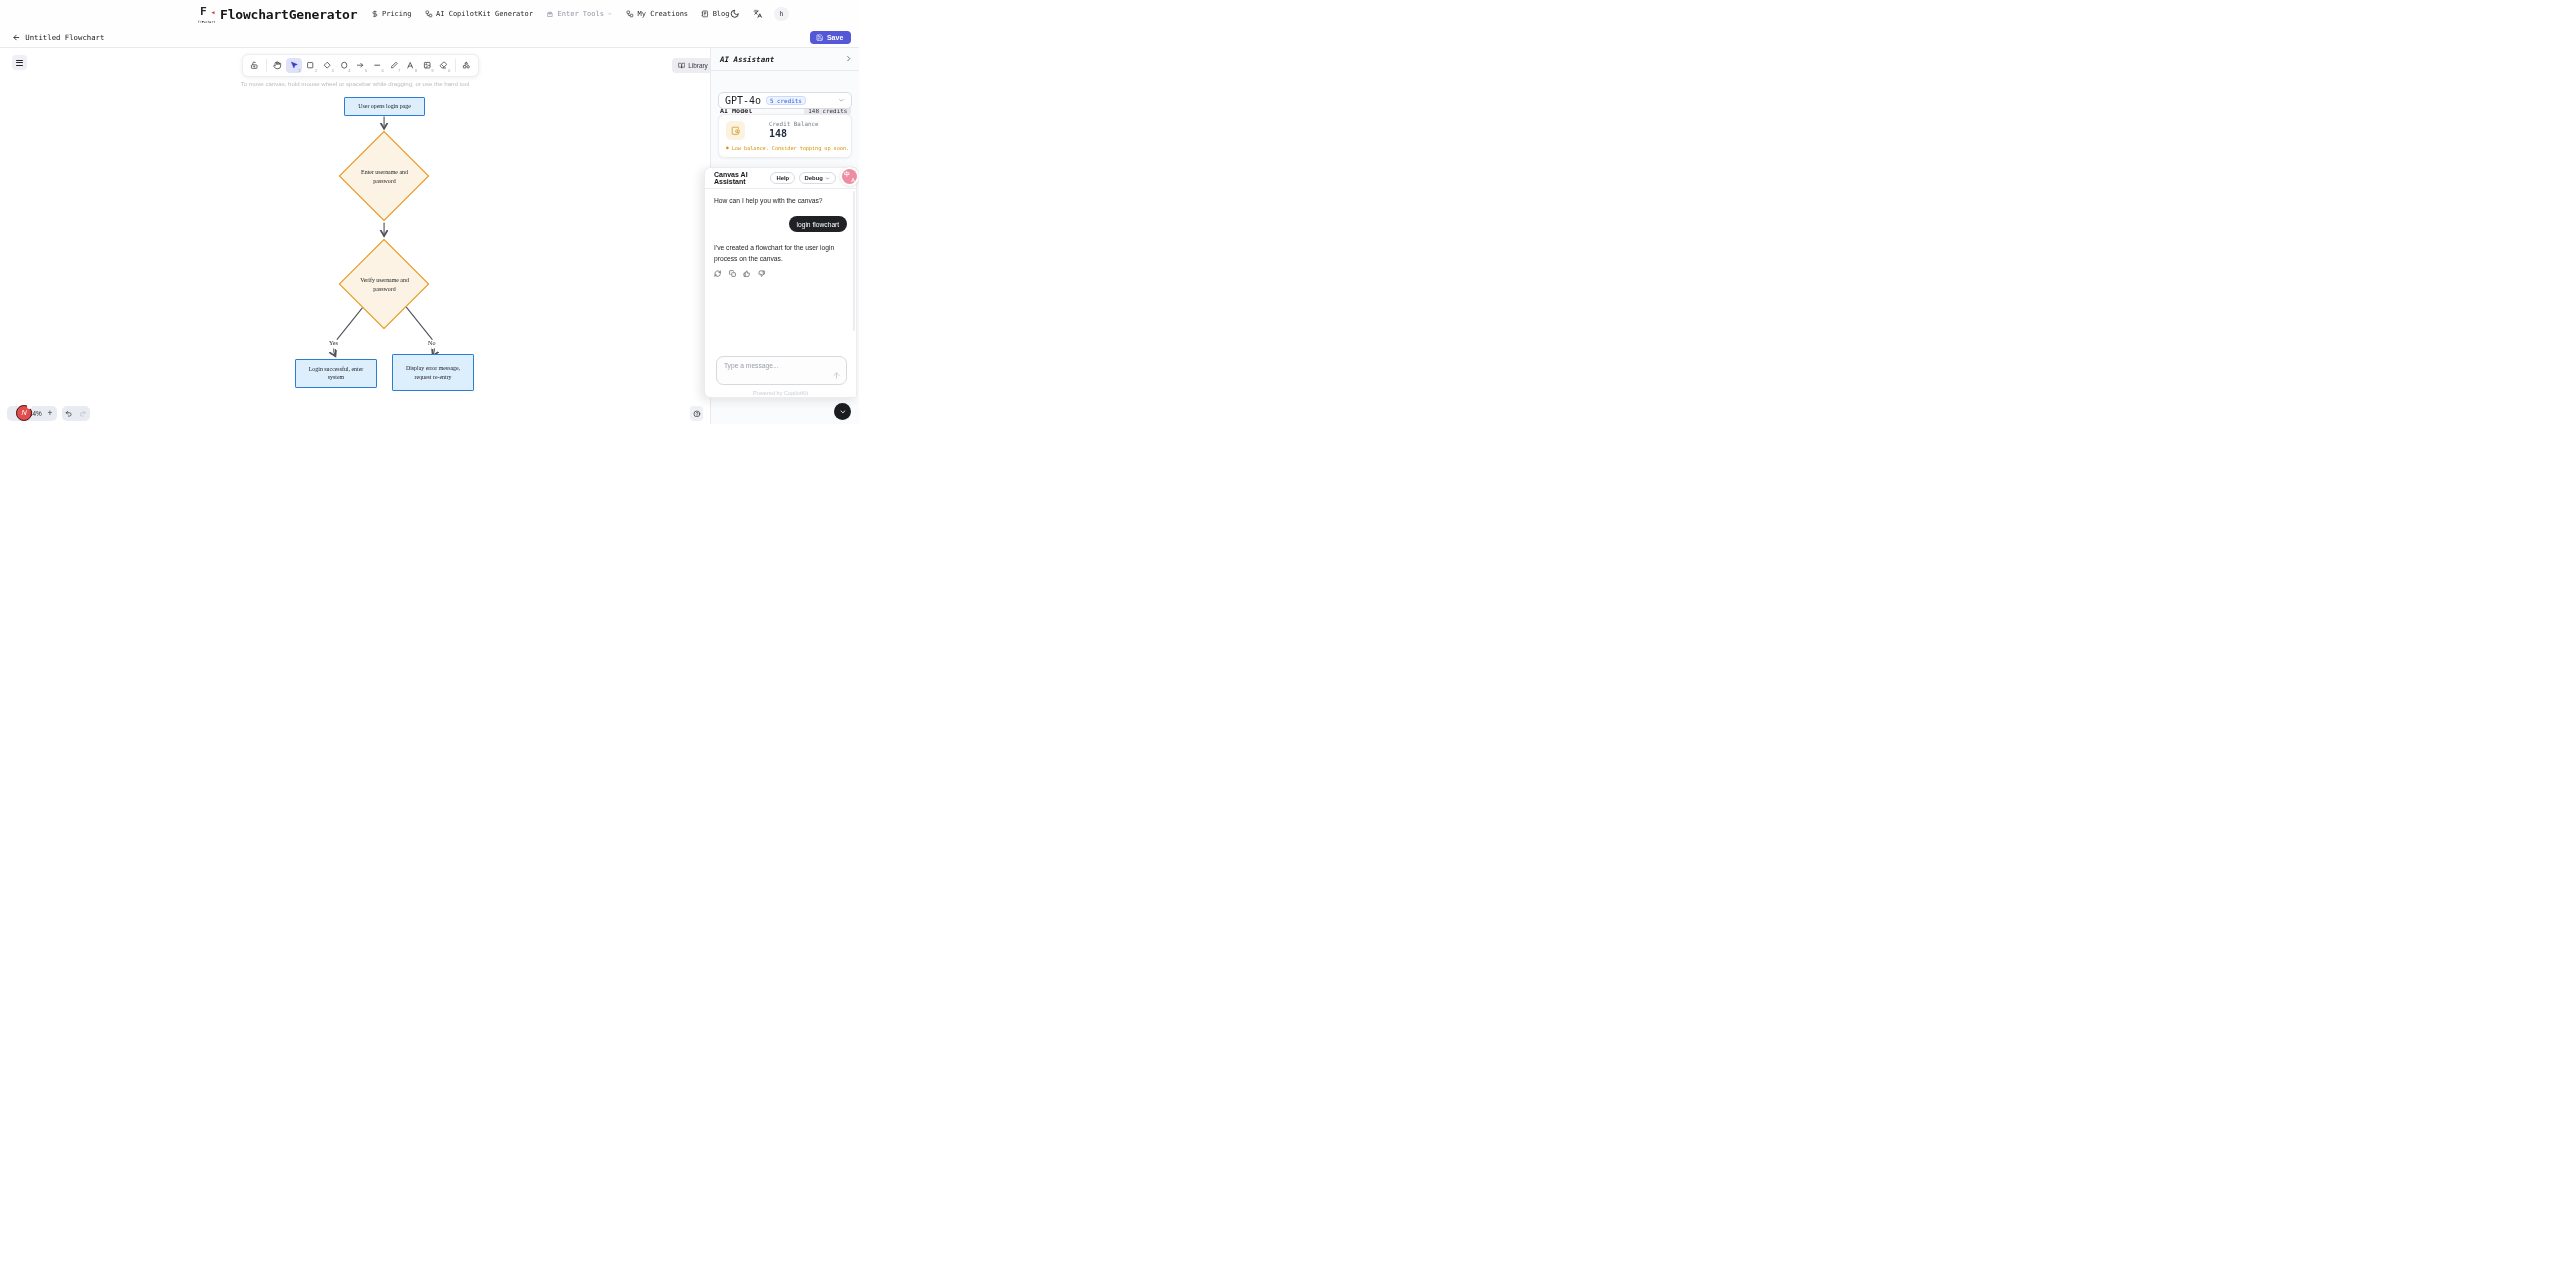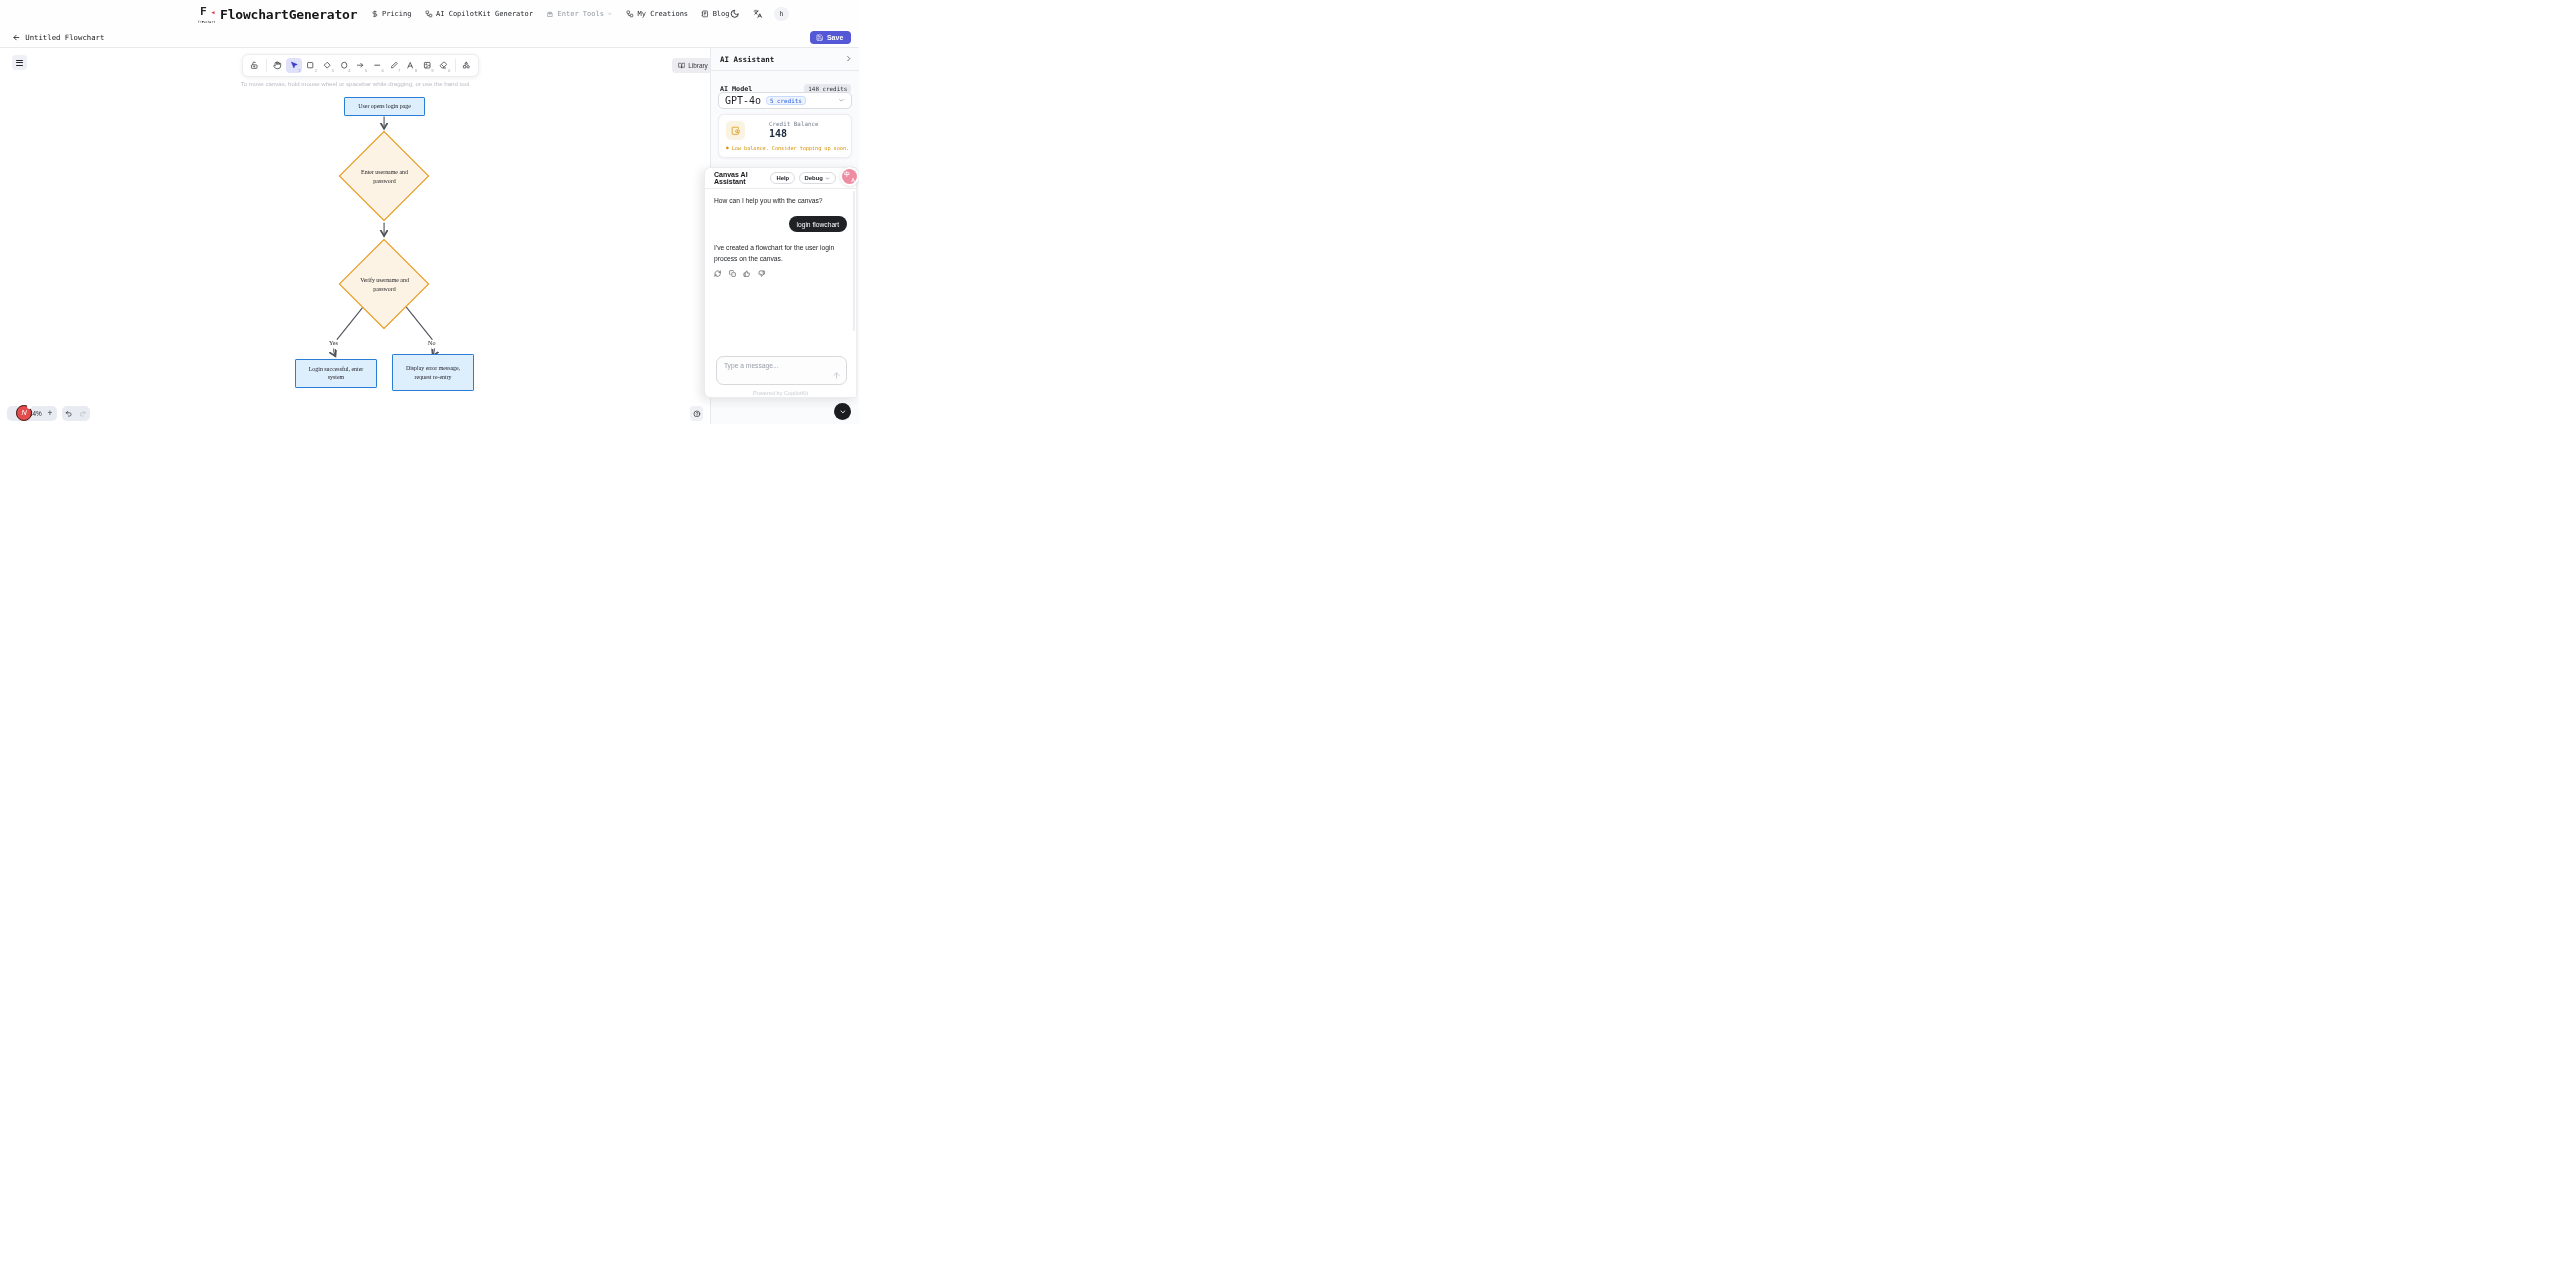--- a/index.html
+++ b/index.html
@@ -82,23 +82,23 @@
   .zoom-plus { font-size:8.4px; color:#26282d; cursor:pointer; line-height:1; }
   .undo-pill { left:62px; top:358px; width:28px; justify-content:center; gap:6.7px; }
   .undo-pill svg { width:7.3px; height:7.3px; cursor:pointer; }
   .help-btn { position:absolute; left:690px; top:358px; width:13.4px; height:15px; background:#eef0f5; border-radius:3.9px;
               display:flex; align-items:center; justify-content:center; cursor:pointer; color:#202228; }
   .help-btn svg { width:7.8px; height:7.8px; }
 
   
   .sb-header { position:absolute; left:0; top:0; width:149px; height:23px; display:flex; align-items:center;
                padding:0 7.8px 0 9px; border-bottom:0.6px solid #e9eaee; }
-  .sb-header .t { font-size:7.5px; font-weight:700; color:#17181b; }
+  .sb-header .t { font-size:7.5px; font-weight:700; color:#17181b;font-style:italic; }
   .sb-header svg { margin-left:auto; width:7.3px; height:7.3px; color:#3a3d44; cursor:pointer; }
-  .sb-model-row { position:absolute; left:9px; right:7.8px; top:16px; height:11.2px; display:flex; align-items:center;margin-top:19px; }
+  .sb-model-row { position:absolute; left:9px; right:7.8px; top:38px; height:11.2px; display:flex; align-items:center;margin-top:19px; }
   .sb-model-label { font-size:6.7px; font-weight:700; color:#1b1c20; }
   .credits-badge { margin-left:auto; background:#e8e9ee; border-radius:3.4px; padding:1.4px 3.9px; font-size:5.9px; color:#33363d; }
   .model-select { position:absolute; left:7.3px; right:7.3px; top:44px; height:17px; background:#fff; border:0.6px solid #dadce2;
                   border-radius:5px; display:flex; align-items:center; padding:0 5.6px; cursor:pointer; }
   .model-name { font-size:10px; color:#1d1f24; }
   .model-credits { margin-left:4.5px; background:#edf3ff; border:0.6px solid #c9d9fb; border-radius:3.4px; padding:0.8px 3.4px;
                    font-size:5.9px; color:#2a5fe0; }
   .model-select svg { margin-left:auto; width:6.7px; height:6.7px; color:#868c96; }
   .credit-card { position:absolute; left:7.3px; right:7.3px; top:66px; height:44px; background:#fff; border:0.6px solid #ededf1;
                  border-radius:6.1px; box-shadow:0 0.6px 2.2px rgba(30,32,40,.05); padding:6.1px 6.7px; }

